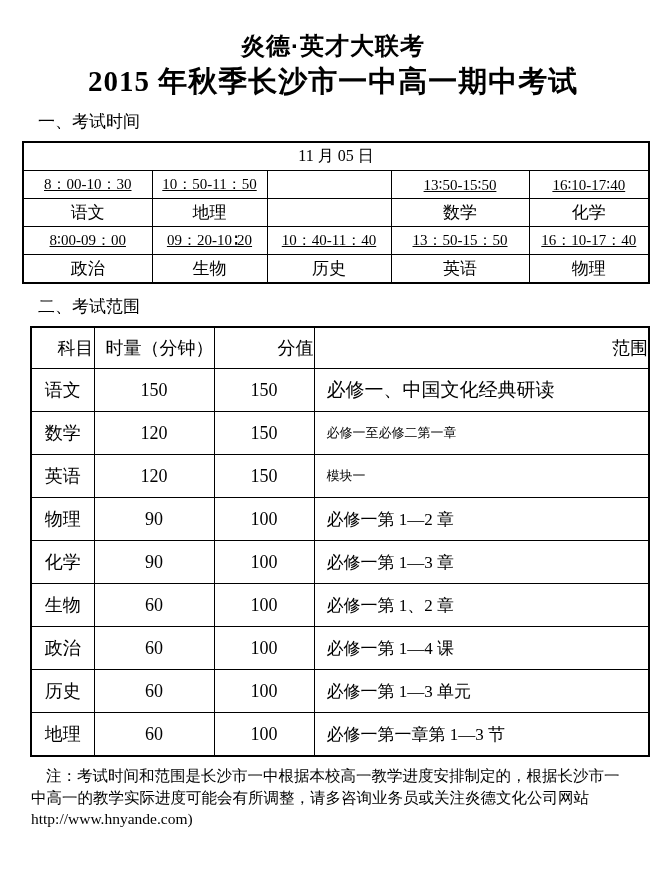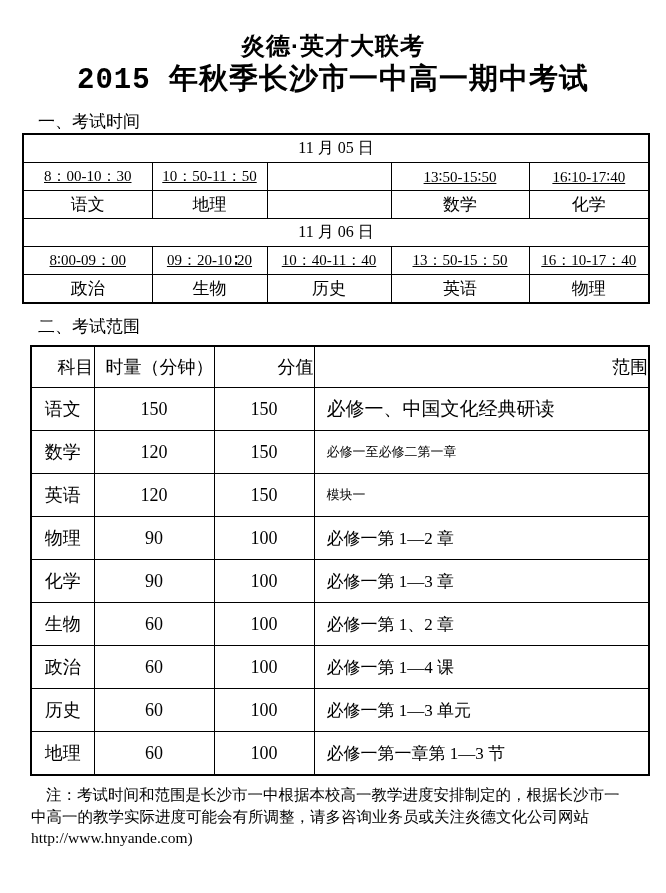--- a/index.html
+++ b/index.html
@@ -10,31 +10,31 @@
   }
   .page { position:relative; width:666px; height:893px; overflow:hidden; background:#fff; }
 
   .t1 {
     margin-top:33px; text-align:center;
     font-family:"Liberation Sans","DejaVu Sans",sans-serif;
     font-weight:bold; font-size:24px; line-height:26px; letter-spacing:1px;
   }
   .t2 {
     margin-top:4px; text-align:center;
-    font-family:Liberation Mono, monospace;
+    font-family:Liberation Serif, serif;
     font-weight:bold; font-size:29px; line-height:36px; letter-spacing:1px;
   }
   .t3 {
     margin-top:6px; text-align:center;
     font-family:"Liberation Sans","DejaVu Sans",sans-serif;
     font-weight:normal; font-size:23px; line-height:28px; letter-spacing:2px;
   }
   .t4 { margin-top:9px; text-align:center; font-size:18px; line-height:22px; }
 
-  .section-title { margin:12px 0 0 38px; font-size:17px; line-height:22px; }
+  .section-title { margin:12px 0 8px 38px; font-size:17px; line-height:22px; }
 
   table { border-collapse:collapse; table-layout:fixed; }
 
   .schedule { margin-left:22px; width:626px; border:2px solid #000; }
   .schedule td {
     border:1px solid #000; padding:0; text-align:center;
     height:27px; overflow:hidden; white-space:nowrap;
   }
   .schedule td.date { font-size:16px; }
   .schedule td.time { font-size:15px;text-decoration:underline; }
@@ -80,23 +80,20 @@
         <td class="time"></td>
         <td class="time">13∶50-15∶50</td>
         <td class="time">16∶10-17∶40</td>
       </tr>
       <tr>
         <td class="subj">语文</td>
         <td class="subj">地理</td>
         <td class="subj"></td>
         <td class="subj">数学</td>
         <td class="subj">化学</td>
-      </tr>
-      <tr>
-        <td class="date" colspan="5">11 月 06 日</td>
       </tr>
       <tr>
         <td class="time">8∶00-09：00</td>
         <td class="time">09：20-10∶20</td>
         <td class="time">10：40-11：40</td>
         <td class="time">13：50-15：50</td>
         <td class="time">16：10-17：40</td>
       </tr>
       <tr>
         <td class="subj">政治</td>

